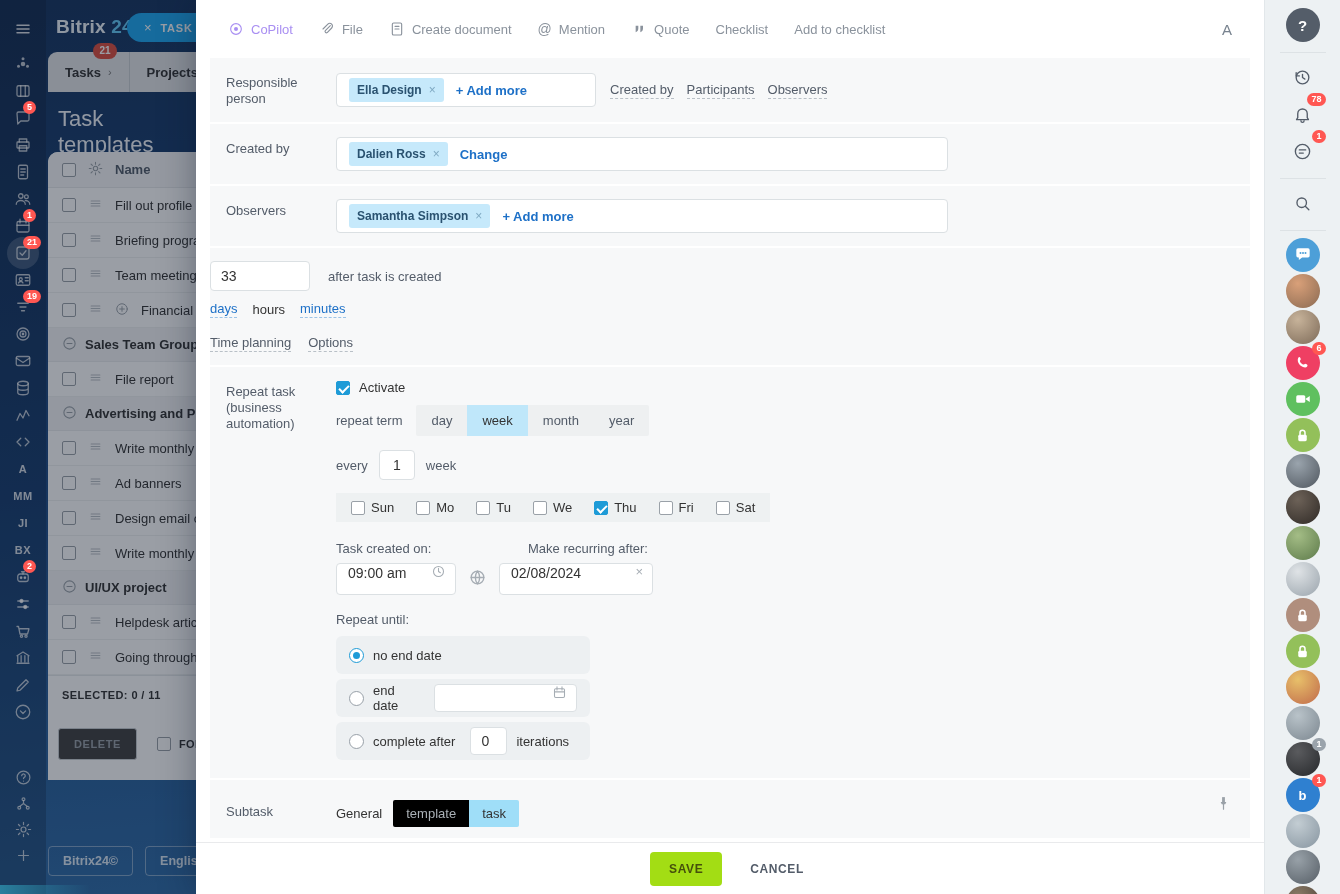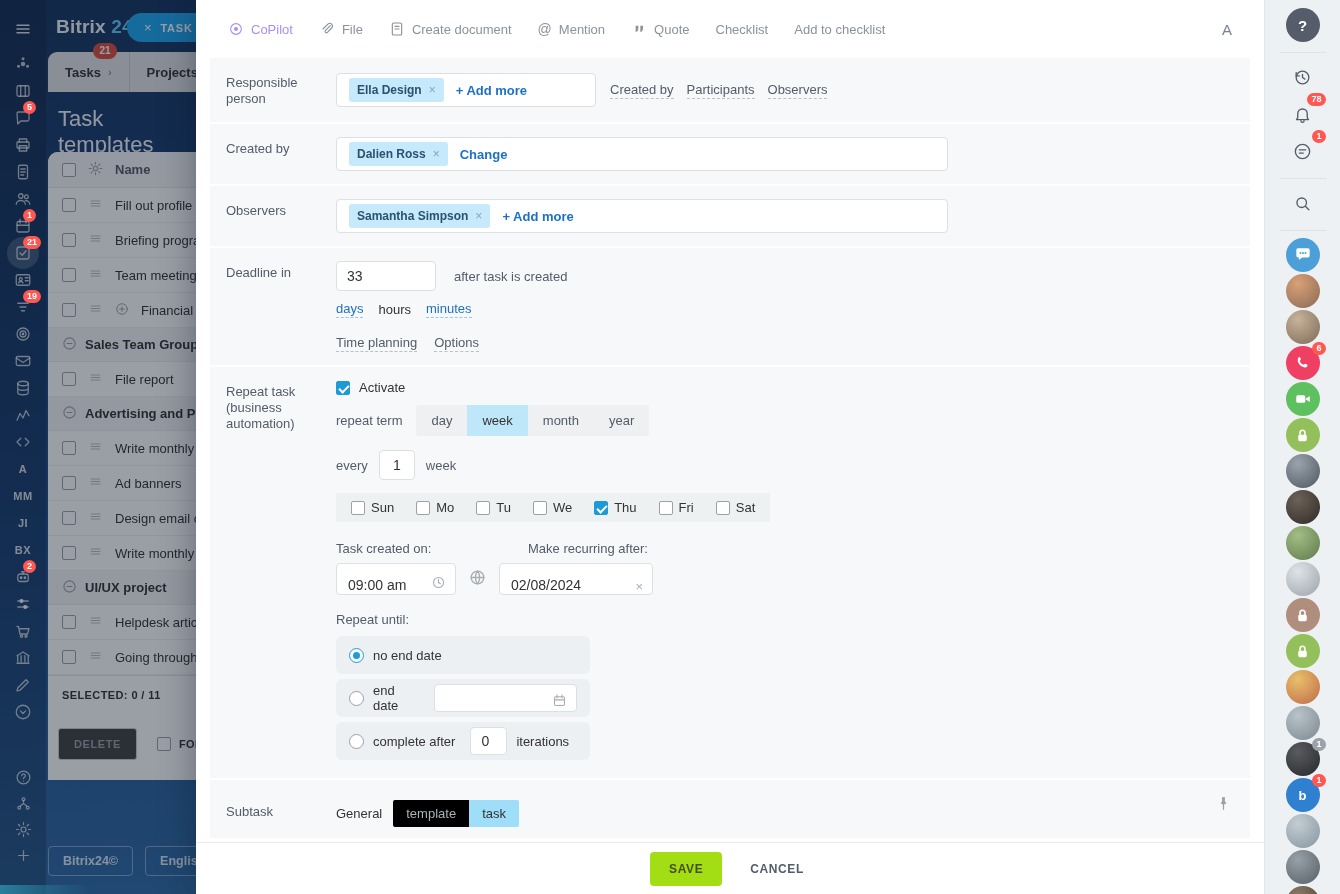--- a/index.html
+++ b/index.html
@@ -75,21 +75,21 @@
   .row-flex{display:flex;align-items:center;}
   input.box{border:1px solid #dbe0e3;border-radius:4px;height:30px;padding:0 10px;font-size:14px;color:#333;font-family:inherit;background:#fff;outline:none;}
   .icon-gray{color:#a6adb4;}
   .seg{display:inline-flex;background:#eef0f1;border-radius:2px;overflow:hidden;}
   .seg .seg-btn{padding:8px 15px;font-size:13px;color:#535c69;cursor:pointer;white-space:nowrap;}
   .seg .seg-btn.on{background:#bfe7fa;color:#333;}
   .seg .seg-btn.muted{background:#000000;color:#aab1b7;}
   .days{display:inline-flex;gap:22px;background:#eef1f2;padding:7px 15px;align-items:center;}
   .day{display:flex;align-items:center;gap:6px;font-size:13px;color:#333;}
   .flabel{font-size:13px;color:#535c69;}
-  .field-box{background:#fff;border:1px solid #dbe0e3;border-radius:4px;height:32px;display:inline-flex;align-items:flex-end;padding:0 9px;gap:8px;}
+  .field-box{background:#fff;border:1px solid #dbe0e3;border-radius:4px;height:32px;display:inline-flex;align-items:flex-start;padding:0 9px;gap:8px;}
   .field-box input{border:none;outline:none;font-size:14px;color:#333;font-family:inherit;width:100%;background:transparent;}
   .opt{background:#edf0f2;border-radius:6px;padding:0 13px;height:38px;display:flex;align-items:center;gap:9px;width:254px;margin-bottom:5px;font-size:13px;color:#333;}
   .pin{position:absolute;right:18px;top:15px;color:#9aa1a8;}
   .m-footer{position:absolute;left:0;right:0;bottom:0;height:52px;border-top:1px solid #e9eaec;background:#fff;display:flex;align-items:center;justify-content:center;gap:22px;}
   .save-btn{background:#a3dd14;border:none;border-radius:4px;padding:10px 19px;font-size:12px;font-weight:bold;color:#46500c;letter-spacing:.6px;cursor:pointer;font-family:inherit;}
   .cancel-btn{background:none;border:none;font-size:12px;font-weight:bold;color:#535c69;letter-spacing:.6px;cursor:pointer;font-family:inherit;}
 
   
   #right-rail{position:absolute;left:1264px;top:0;width:76px;height:894px;background:#edf1f3;border-left:1px solid #e2e7ea;display:flex;flex-direction:column;align-items:center;padding-top:8px;overflow:hidden;}
   .rr-circle{width:34px;height:34px;border-radius:50%;display:flex;align-items:center;justify-content:center;margin-bottom:3px;position:relative;color:#545d69;flex:none;}
@@ -524,21 +524,20 @@
             <span class="chip">
                 <span>Samantha Simpson</span>
                 <span class="x">×</span>
               </span>
             <span class="blue-link">+ Add more</span>
           </div>
         </div>
       </div>
 
       <div class="sec">
-        <div class="sec-label">Deadline in</div>
         <div class="sec-content">
           <div class="row-flex" style="gap:18px;">
             <input class="box" style="width: 100px;" value="33">
             <span class="flabel">after task is created</span>
           </div>
           <div class="row-flex" style="gap:15px;margin-top:10px;" id="unitLinks">
               <span class="dash-link blue">days</span>
               <span class="unit-sel">hours</span>
               <span class="dash-link blue">minutes</span>
             </div>

